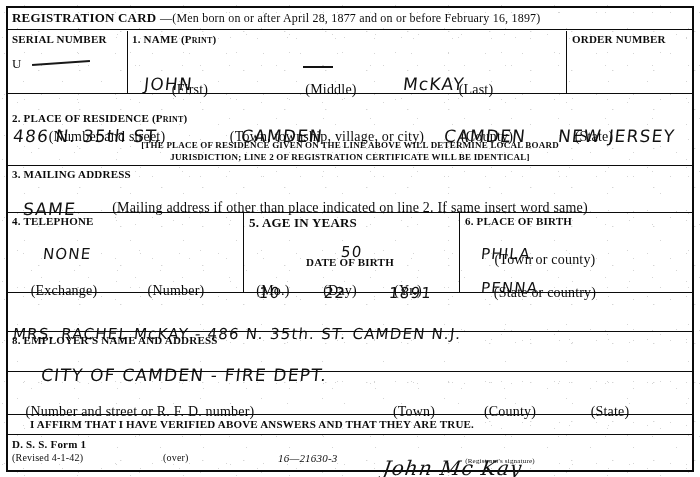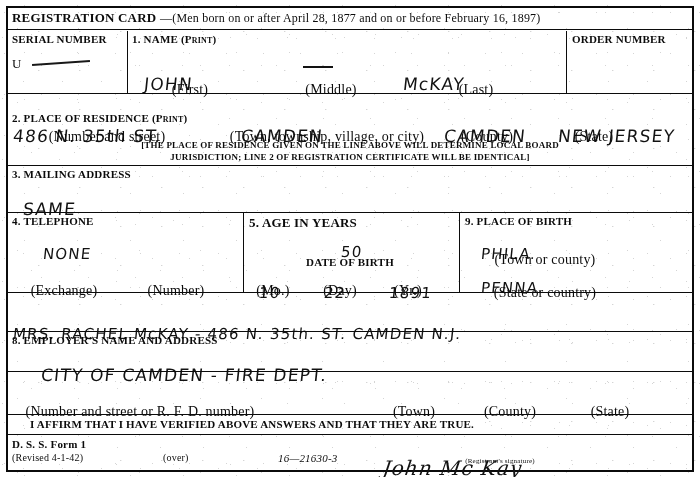--- a/index.html
+++ b/index.html
@@ -140,20 +140,21 @@
   <div class="pr tiny center" style="left:487px;top:129px;">(County)</div>
   <div class="pr tiny center" style="left:594px;top:129px;">(State)</div>
 
   <div class="pr b sm center" style="left:350px;top:140px;">[THE PLACE OF RESIDENCE GIVEN ON THE LINE ABOVE WILL DETERMINE LOCAL BOARD</div>
   <div class="pr b sm center" style="left:350px;top:152px;">JURISDICTION; LINE 2 OF REGISTRATION CERTIFICATE WILL BE IDENTICAL]</div>
 
   <div class="hline" style="top:165px;"></div>
 
   <div class="pr b sc" style="left:12px;top:168px;font-size:11px;">3. MAILING ADDRESS</div>
   <div class="hw hw-lg slant" style="left:22px;top:199px;">SAME</div>
+  <div class="pr tiny center" style="left:350px;top:200px;">(Mailing address if other than place indicated on line 2.  If same insert word same)</div>
 
   <div class="hline" style="top:212px;"></div>
 
   <div class="vline" style="top:212px;left:243px;height:80px;"></div>
   <div class="vline" style="top:212px;left:459px;height:80px;"></div>
 
   <div class="pr b sc" style="left:12px;top:215px;font-size:11px;">4. TELEPHONE</div>
   <div class="hw hw-md slant" style="left:42px;top:245px;">NONE</div>
   <div class="pr tiny center" style="left:64px;top:283px;">(Exchange)</div>
   <div class="pr tiny center" style="left:176px;top:283px;">(Number)</div>
@@ -161,21 +162,21 @@
   <div class="pr b sc" style="left:249px;top:215px;font-size:13px;">5. AGE IN YEARS</div>
   <div class="hw hw-md slant" style="left:340px;top:243px;">50</div>
   <div class="pr b sc center" style="left:350px;top:256px;font-size:11px;">DATE OF BIRTH</div>
   <div class="hw hw-md slant" style="left:258px;top:284px;">10</div>
   <div class="hw hw-md slant" style="left:323px;top:284px;">22</div>
   <div class="hw hw-md slant" style="left:388px;top:284px;">1891</div>
   <div class="pr tiny center" style="left:273px;top:283px;">(Mo.)</div>
   <div class="pr tiny center" style="left:340px;top:283px;">(Day)</div>
   <div class="pr tiny center" style="left:408px;top:283px;">(Yr.)</div>
 
-  <div class="pr b sc" style="left:465px;top:215px;font-size:11px;">9. PLACE OF BIRTH</div>
+  <div class="pr b sc" style="left:465px;top:215px;font-size:11px;">6. PLACE OF BIRTH</div>
   <div class="hw hw-md slant" style="left:480px;top:245px;">PHILA.</div>
   <div class="pr tiny center" style="left:545px;top:252px;">(Town or county)</div>
   <div class="hw hw-md slant" style="left:480px;top:279px;">PENNA.</div>
   <div class="pr tiny center" style="left:545px;top:285px;">(State or country)</div>
 
   <div class="hline" style="top:292px;"></div>
 
   <div class="hw hw-md slant" style="left:12px;top:325px;">MRS. RACHEL McKAY - 486 N. 35th. ST. CAMDEN N.J.</div>
   <div class="hline" style="top:331px;"></div>
 

